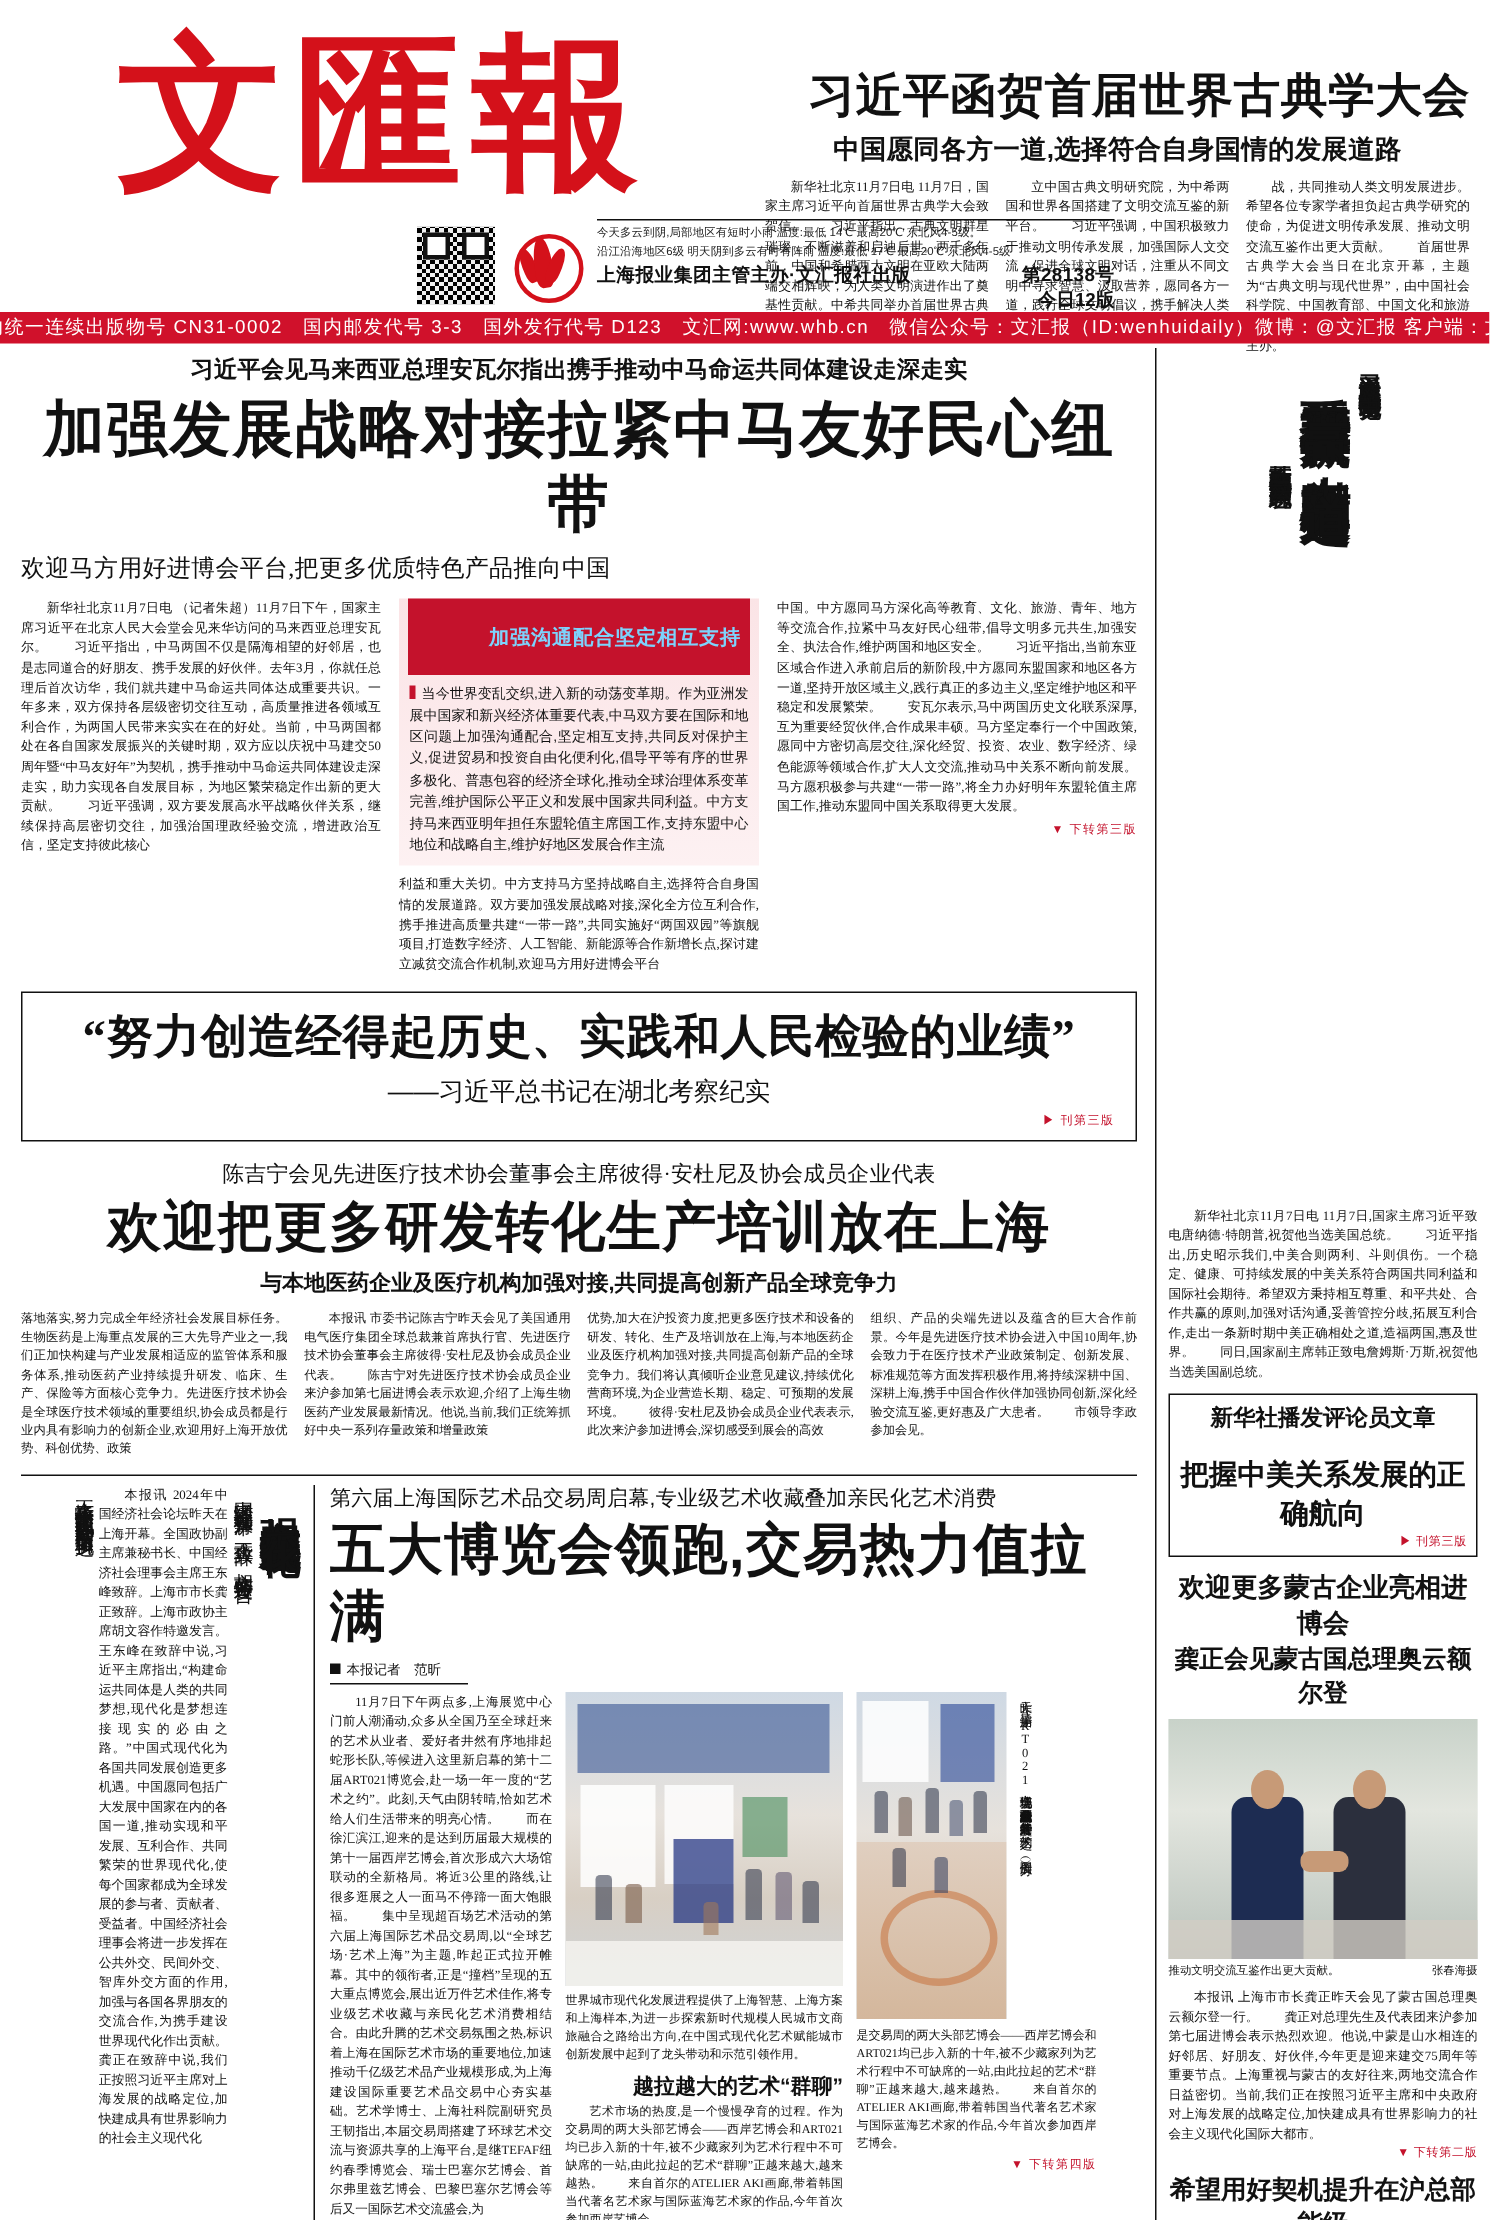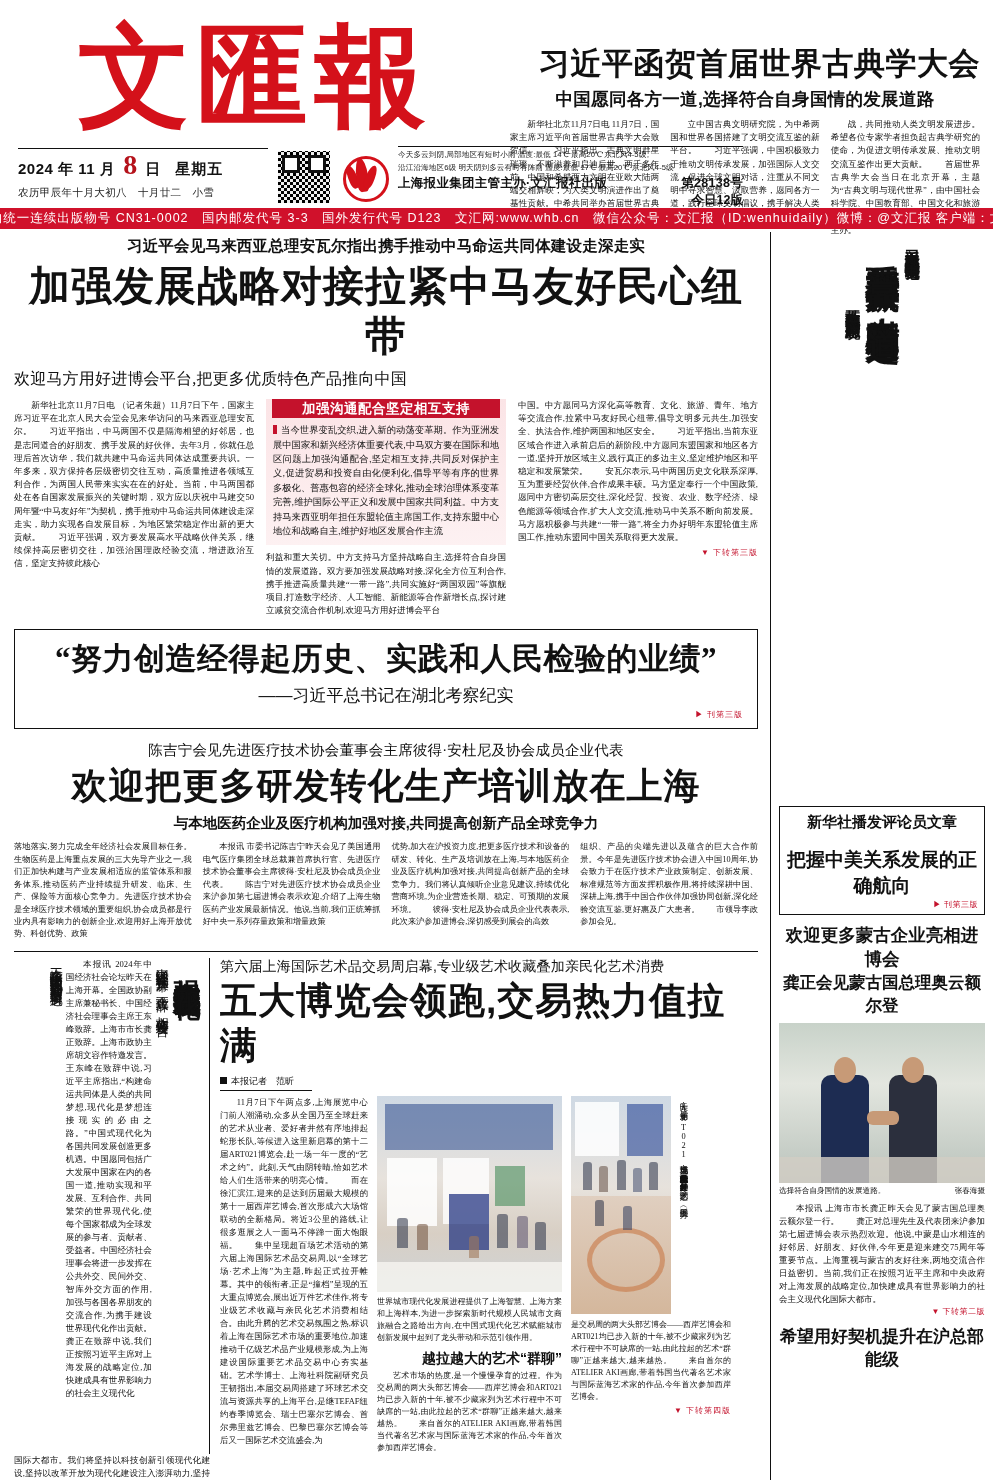--- a/index.html
+++ b/index.html
@@ -72,22 +72,22 @@
           font-family:"Liberation Sans",sans-serif;}
   .bighead{text-align:center;font-weight:bold;font-size:41px;line-height:50px;letter-spacing:1px;margin-top:4px;
            font-family:"Liberation Sans",sans-serif;}
   .subhead{text-align:left;font-size:16px;margin-top:8px;letter-spacing:.2px;font-family:"Liberation Serif",serif;}
 
   .story3{display:flex;gap:12px;margin-top:9px;}
   .story3 .c{flex:1;font-size:8.6px;line-height:13.2px;text-align:justify;}
   .story3 .c p{margin:0;}
 
   .pinkbox{background:linear-gradient(180deg,#fbe4e6,#fdf1f2);padding:0 0 7px 0;position:relative;margin-bottom:6px;}
-  .pinkbox .pbtitle{background:#c4122c;color:#ffffff;font-weight:bold;font-size:13.5px;text-align:center;
-                    padding:3px 6px;letter-spacing:.5px;font-family:"Liberation Sans",sans-serif;margin:0 6px;}
+  .pinkbox .pbtitle{background:#c4122c;color:#7dd3fc;font-weight:bold;font-size:13.5px;text-align:right;
+                    padding:19px 6px;letter-spacing:.5px;font-family:"Liberation Sans",sans-serif;margin:0 6px;}
   .pinkbox .pbody{font-size:9.3px;line-height:14.4px;text-align:justify;padding:5px 7px 0 7px;
                   font-family:"Liberation Sans",sans-serif;}
   .redsq{display:inline-block;width:4px;height:9px;background:#c4122c;margin-right:4px;vertical-align:-1px;}
 
   
   .quotebox{border:1.6px solid #111;margin-top:12px;padding:10px 14px 8px;position:relative;}
   .quotebox .q1{text-align:center;font-weight:bold;font-size:31px;line-height:38px;letter-spacing:.5px;
                 font-family:"Liberation Serif",serif;}
   .quotebox .q2{text-align:center;font-size:17px;margin-top:6px;font-family:"Liberation Sans",sans-serif;}
   .jump{font-size:8px;color:#c4122c;text-align:right;margin-top:2px;letter-spacing:1px;}
@@ -158,31 +158,20 @@
   .jump-r{font-size:8px;color:#c4122c;text-align:right;letter-spacing:.5px;}
 </style>
 </head>
 <body>
 
 <div class="page">
 
   <div class="masthead">
     <div class="logo">文匯報</div>
 
-    <div class="dateline">
-      <div class="rule"></div>
-      <div class="dline-row">
-        <span class="dl-ym">2024 年 11 月</span>
-        <span class="dl-day">8</span>
-        <span class="dl-rest">日</span>
-        <span style="width:14px"></span>
-        <span class="dl-rest">星期五</span>
-      </div>
-      <div class="lunar">农历甲辰年十月大初八　十月廿二　小雪</div>
-    </div>
 
     <div class="qr"></div>
 
     <div class="wh-emblem">
       <div class="circ"></div>
         <div class="fl2"></div>
         <div class="fl"></div>
         <div class="fl3"></div>
     </div>
 
@@ -345,41 +334,44 @@
 
       </div>
 
       <div class="right-rail">
         <div class="rr-vert">
           <div class="rr-k">习近平向美国当选总统特朗普致贺电</div>
           <div class="rr-h">秉持相互尊重和平共处合作共赢 走出新时期中美正确相处之道</div>
           <div class="rr-s">韩正致电祝贺万斯当选美国副总统</div>
         </div>
 
+        <div class="rr-body">
+            <p class="ind">新华社北京11月7日电 11月7日,国家主席习近平致电唐纳德·特朗普,祝贺他当选美国总统。　　习近平指出,历史昭示我们,中美合则两利、斗则俱伤。一个稳定、健康、可持续发展的中美关系符合两国共同利益和国际社会期待。希望双方秉持相互尊重、和平共处、合作共赢的原则,加强对话沟通,妥善管控分歧,拓展互利合作,走出一条新时期中美正确相处之道,造福两国,惠及世界。　　同日,国家副主席韩正致电詹姆斯·万斯,祝贺他当选美国副总统。</p>
+          </div>
 
         <div class="rr-box">
           <div class="t1">新华社播发评论员文章</div>
           <div class="t2">把握中美关系发展的正确航向</div>
           <div class="jump-r">▶ 刊第三版</div>
         </div>
 
         <div class="rr-h2">欢迎更多蒙古企业亮相进博会</div>
         <div class="rr-h3">龚正会见蒙古国总理奥云额尔登</div>
 
         <div class="rphoto">
           <div style="position:absolute;inset:0;background:linear-gradient(180deg,#c8d2c9 0%,#e3e6df 38%,#b9c2bb 100%);"></div>
           <div class="suit" style="left:42px;background:#1d2c52;"></div>
           <div class="head" style="left:55px;bottom:100px;"></div>
           <div class="suit" style="left:110px;background:#2b2f3d;"></div>
           <div class="head" style="left:123px;bottom:100px;"></div>
           <div style="position:absolute;left:88px;bottom:58px;width:32px;height:14px;background:#c79a77;border-radius:6px;"></div>
           <div style="position:absolute;left:0;bottom:0;width:207px;height:26px;background:rgba(210,205,196,.8);"></div>
         </div>
         <div class="rcap">
-          <span>选择符合自身国情的发展道路。</span>
+          <span>推动文明交流互鉴作出更大贡献。</span>
           <span>张春海摄</span>
         </div>
 
         <div class="rr-body">
             <p class="ind">本报讯 上海市市长龚正昨天会见了蒙古国总理奥云额尔登一行。　　龚正对总理先生及代表团来沪参加第七届进博会表示热烈欢迎。他说,中蒙是山水相连的好邻居、好朋友、好伙伴,今年更是迎来建交75周年等重要节点。上海重视与蒙古的友好往来,两地交流合作日益密切。当前,我们正在按照习近平主席和中央政府对上海发展的战略定位,加快建成具有世界影响力的社会主义现代化国际大都市。</p>
           </div>
         <div class="jump-r">▼ 下转第二版</div>
 
         <div class="rr-h4">希望用好契机提升在沪总部能级</div>
 

